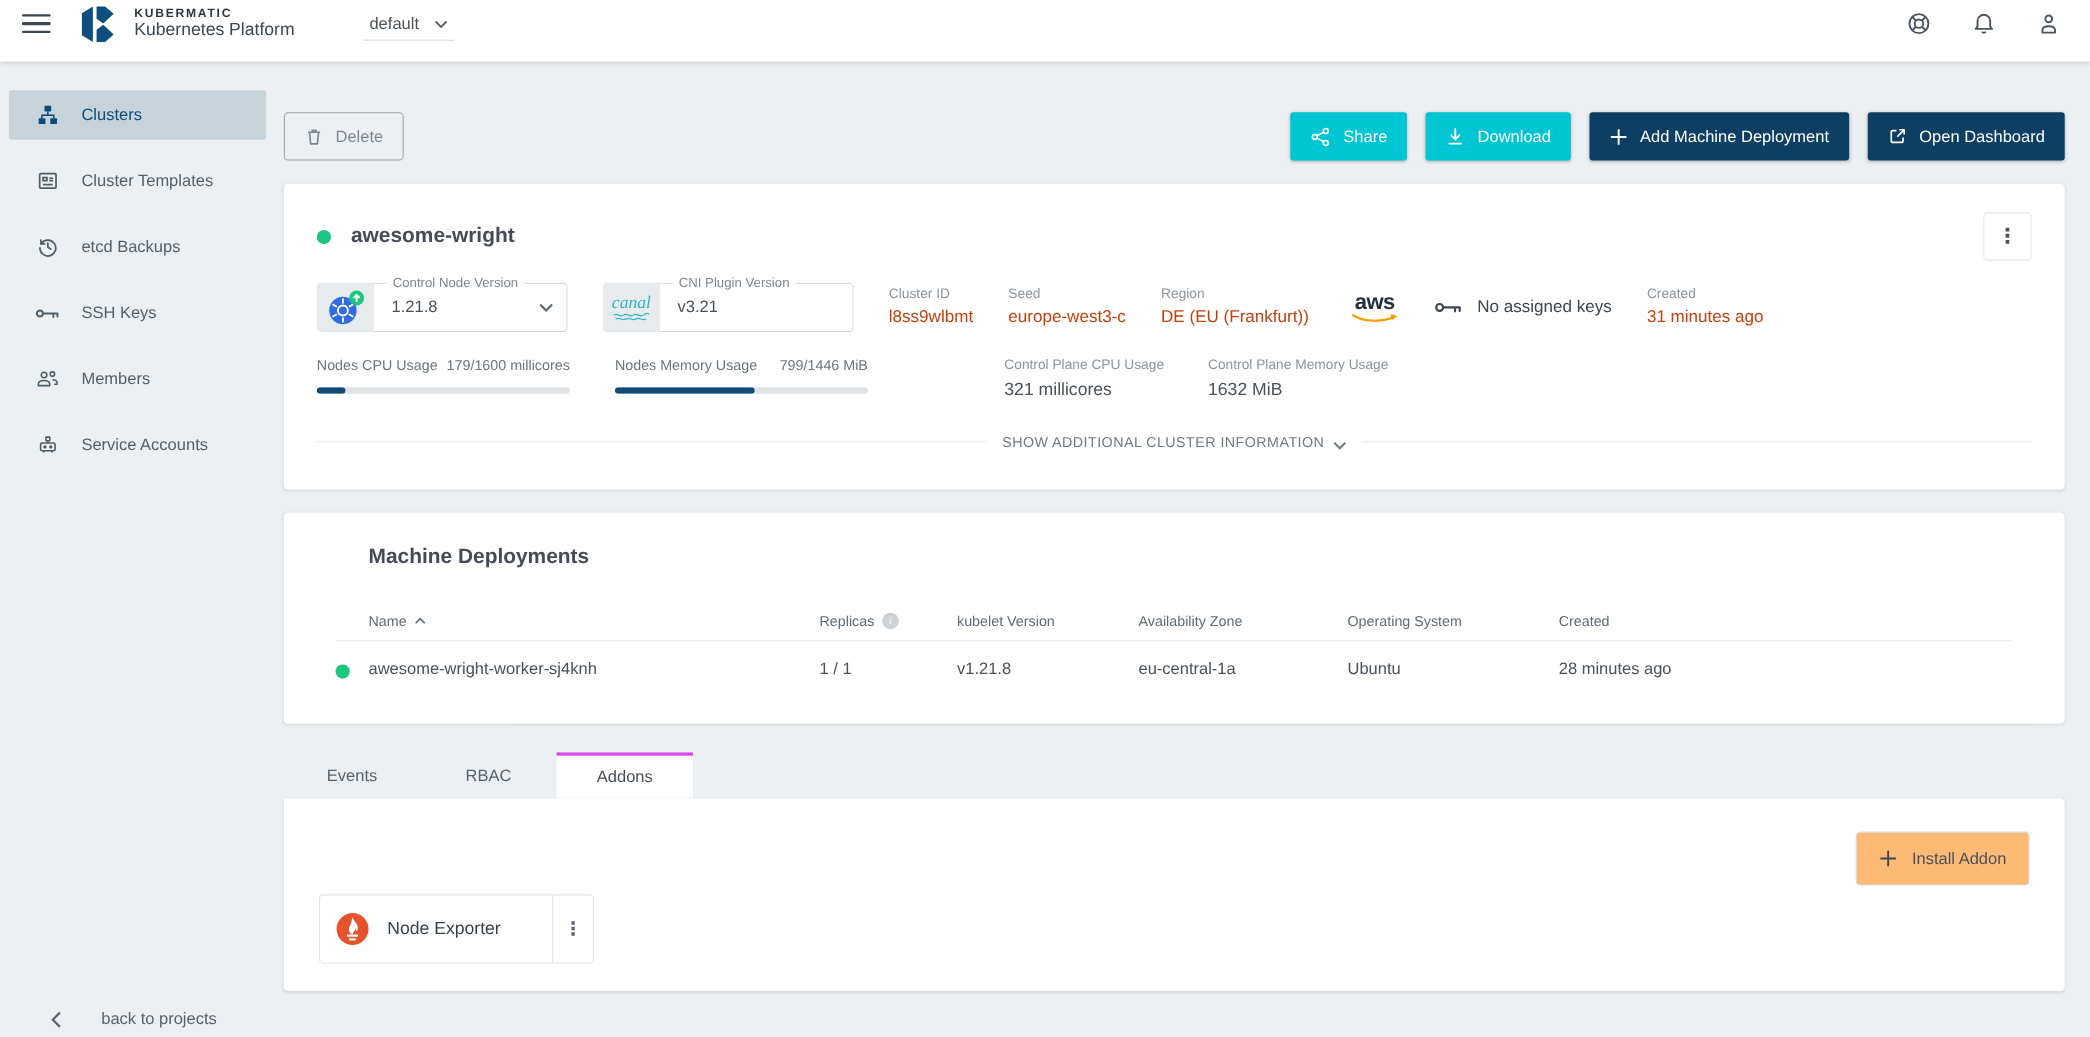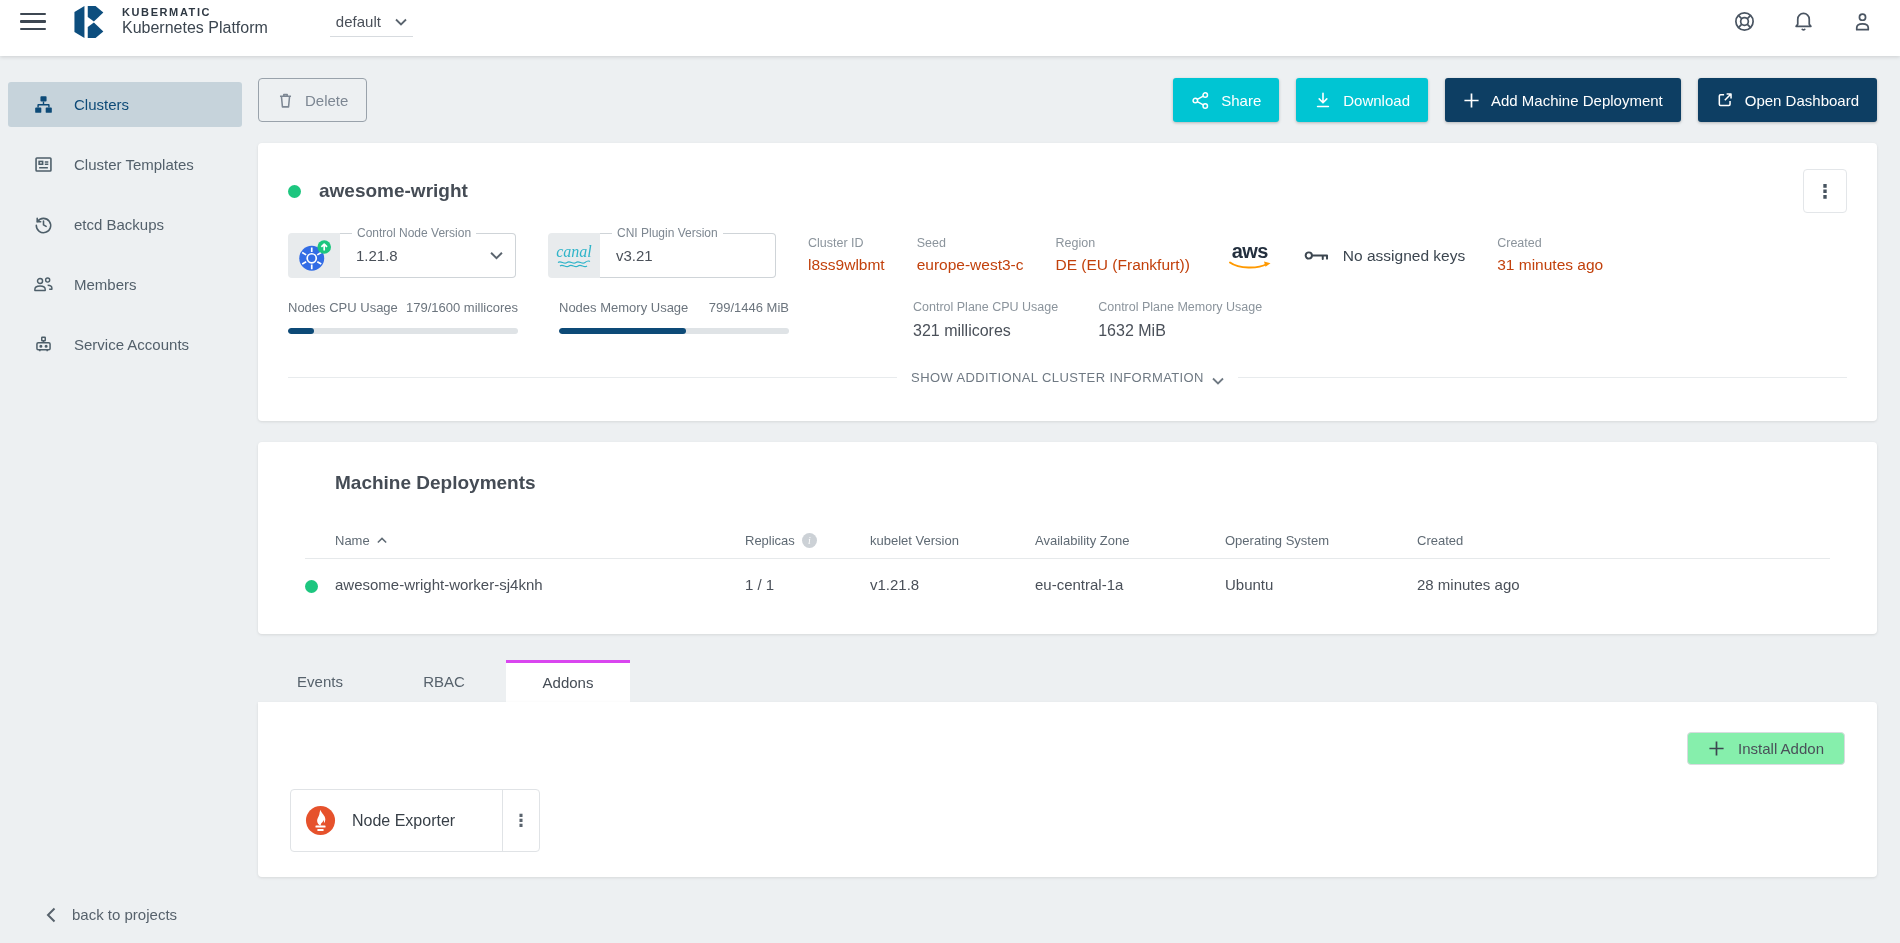--- a/index.html
+++ b/index.html
@@ -22,24 +22,24 @@
   .header-icons .hicon { cursor:pointer; display:flex; }
 
   
   .shell { display:flex; height:887px; }
   .sidebar { width:250px; flex:0 0 250px; position:relative; padding-top:26px; }
   .side-item { height:45px; margin:0 8px 15px; border-radius:3px; display:flex; align-items:center;
     padding-left:24px; gap:20px; cursor:pointer; color:#53606b; font-size:15px; }
   .side-item .sicon { width:22px; display:flex; justify-content:center; color:#4d5e69; }
   .side-item.active { background:#c6d3db; color:#0d4a77; }
   .side-item.active .sicon { color:#0d4a77; }
-  .side-footer { position:absolute; left:46px; bottom:20px; display:flex; align-items:center; gap:16px;
+  .side-footer { position:absolute; left:46px; bottom:8px; display:flex; align-items:center; gap:36px;
     color:#57626c; font-size:15px; cursor:pointer; }
 
-  .main { flex:1; padding:22px 23px 0 8px; }
+  .main { flex:1; padding:22px 23px 0 8px;margin-top:24px; }
 
   
   .toolbar { display:flex; align-items:center; margin-bottom:21px; }
   .btn { height:44px; border-radius:4px; display:flex; align-items:center; gap:11px; font-size:15px;
     padding:0 18px; cursor:pointer; border:none; font-family:inherit; }
   .btn-outline { background:transparent; border:1px solid #99a2ab; color:#7d8793; }
   .toolbar-right { margin-left:auto; display:flex; gap:17px; }
   .btn-teal { background:#00c5d3; color:#fff; box-shadow:0 1px 3px rgba(0,0,0,.25); border-radius:3px; }
   .btn-navy { background:#0d3e63; color:#fff; box-shadow:0 1px 3px rgba(0,0,0,.25); border-radius:3px; }
 
@@ -98,21 +98,21 @@
   .repl-head { display:flex; align-items:center; gap:7px; }
   .info-i { width:15px; height:15px; border-radius:50%; background:#ccd1d6; color:#fff; font-size:10px;
     font-style:italic; font-family:"Liberation Serif","DejaVu Serif",serif; display:flex; align-items:center; justify-content:center; }
 
   
   .tabs { display:flex; }
   .tab { width:124px; height:42px; display:flex; align-items:center; justify-content:center;
     font-size:15px; color:#57626c; cursor:pointer; }
   .tab.active { background:#fff; border-top:3px solid #d946ef; color:#454c55; border-radius:0;text-align:center; }
   .addons-panel { height:175px; border-radius:0 4px 4px 4px; position:relative; }
-  .install-btn { position:absolute; top:30px; right:32px; height:33px; padding:0 20px; background:#86efac;
+  .install-btn { position:absolute; top:30px; right:32px; height:49px; padding:0 20px; background:#fdba74;
     border:1px solid #d8dcdf; border-radius:4px; display:flex; align-items:center; gap:13px;
     font-size:15px; color:#4a5059; cursor:pointer; }
   .addon-card { position:absolute; top:87px; left:32px; width:250px; height:63px; border:1px solid #e0e3e6;
     border-radius:4px; display:flex; align-items:stretch; background:#fff; }
   .addon-main { flex:1; display:flex; align-items:center; gap:16px; padding:0 14px; }
   .addon-name { font-size:16px; color:#373f47; }
   .addon-menu { width:37px; border-left:1px solid #e0e3e6; display:flex; align-items:center; justify-content:center;
     color:#5a646e; font-size:17px; font-weight:bold; cursor:pointer; }
 
   svg { display:block; }
@@ -197,20 +197,29 @@
         <svg width="21" height="21" viewBox="0 0 24 24" fill="none" stroke="currentColor" stroke-width="1.8" stroke-linecap="round">
           <path d="M4.8 4.8v4h4"></path>
           <path d="M5.2 8.6A8.2 8.2 0 1 1 3.8 13"></path>
           <path d="M12 8v4.4l3 1.8"></path>
         </svg>
       </span>
       <span>etcd Backups</span>
     </div>
     <div class="side-item">
       <span class="sicon">
+        <svg width="22" height="12" viewBox="0 0 24 12" fill="none" stroke="currentColor" stroke-width="1.9" stroke-linecap="round">
+          <circle cx="4.6" cy="6" r="3"></circle>
+          <path d="M7.6 6h14.5M18 6v3.4M22.1 6v3"></path>
+        </svg>
+      </span>
+      <span>SSH Keys</span>
+    </div>
+    <div class="side-item">
+      <span class="sicon">
         <svg width="23" height="19" viewBox="0 0 26 20" fill="none" stroke="currentColor" stroke-width="1.7" stroke-linejoin="round">
           <circle cx="9.5" cy="5.8" r="3"></circle>
           <circle cx="18.5" cy="4.8" r="2.4"></circle>
           <path d="M3.4 17.2v-1.5c0-2.6 2.8-4 6.1-4s6.1 1.4 6.1 4v1.5z"></path>
           <path d="M18.5 10.8c2.8 0 5 1.3 5 3.3v1.6h-3.2"></path>
         </svg>
       </span>
       <span>Members</span>
     </div>
     <div class="side-item">

